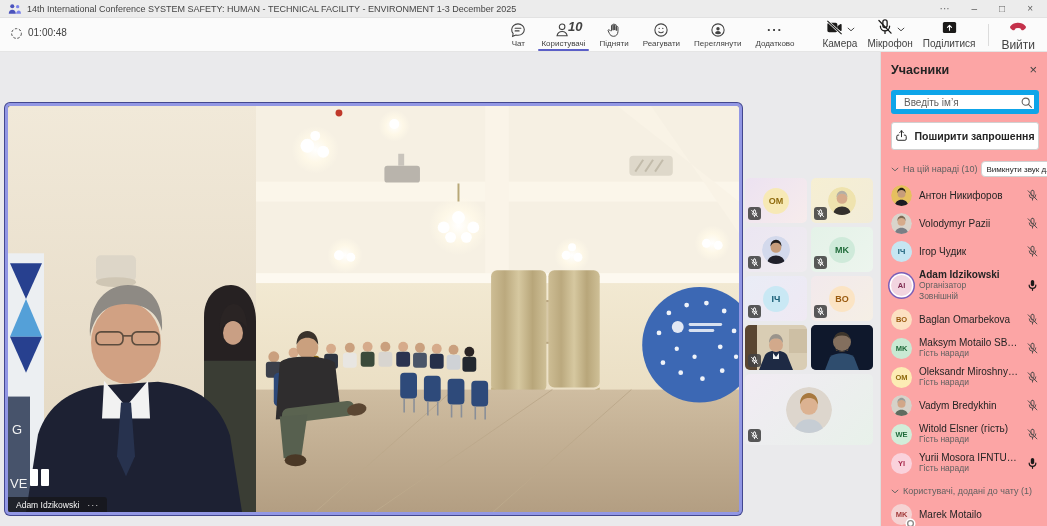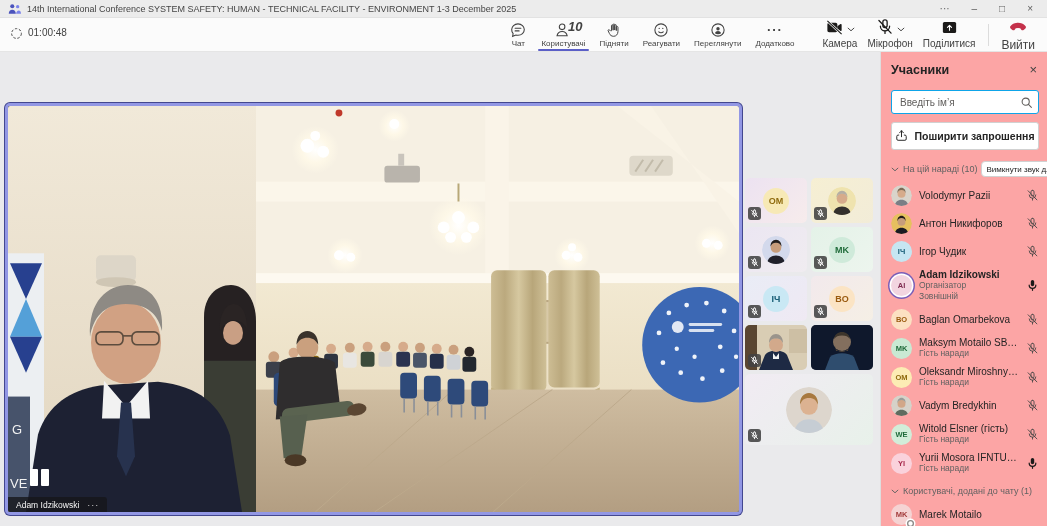--- a/index.html
+++ b/index.html
@@ -56,21 +56,21 @@
   .mute-badge{position:absolute;left:3px;bottom:3px;width:13px;height:13px;border-radius:3px;
               background:rgba(66,66,66,.88);display:flex;align-items:center;justify-content:center;}
   .thumb svg.fill{position:absolute;inset:0;width:100%;height:100%;}
   
   .panel{position:absolute;left:880px;top:52px;width:167px;height:474px;background:#fca5a5;
          border-left:1px solid #dedede;box-sizing:border-box;padding:10px 8px 0 10px;display:flex;flex-direction:column;}
   .panel-head{display:flex;align-items:center;}
   .panel-title{font-size:12.5px;font-weight:bold;color:#242424;}
   .panel-close{margin-left:auto;font-size:13px;color:#424242;cursor:pointer;padding:0 2px;}
   .search-box{position:relative;margin-top:13px;}
-  .search-box input{width:100%;height:24px;box-sizing:border-box;border:1px solid #0ea5e9;border-radius:3px;
+  .search-box input{width:100%;height:24px;box-sizing:border-box;border:5px solid #0ea5e9;border-radius:3px;
                     padding:0 22px 0 8px;font-size:10px;color:#242424;font-family:"Liberation Sans",sans-serif;outline:none;background:#fff;}
   .search-box input::placeholder{color:#605e5c;}
   .search-box .mag{position:absolute;right:6px;top:5px;}
   .invite-btn{margin-top:8px;height:26px;border:1px solid #d1d1d1;border-radius:3px;background:#fff;
               display:flex;align-items:center;justify-content:center;gap:6px;font-size:10.5px;font-weight:bold;color:#242424;cursor:pointer;}
   .section-row{margin-top:11px;display:flex;align-items:center;gap:4px;}
   .section-label{font-size:9px;color:#616161;white-space:nowrap;}
   .chev{display:flex;flex:none;}
   .mute-all{margin-left:auto;font-size:8px;color:#242424;border:1px solid #d1d1d1;border-radius:4px;
             background:#fff;padding:2.5px 4px;white-space:nowrap;cursor:pointer;}
@@ -568,49 +568,49 @@
         </svg>
     </span>
     <span class="section-label">На цій нараді (10)</span>
     <span class="mute-all">Вимкнути звук для в...</span>
   </div>
 
   <div class="plist" id="participant-list">
       <div class="p-row">
         <div class="p-avatar">
           <svg viewBox="0 0 40 40" width="100%" height="100%">
+            <circle cx="20" cy="20" r="20" fill="#e6c05f"></circle>
+            <path d="M7 40c1-8 6-12 13-12s12 4 13 12z" fill="#1b1a22"></path>
+            <circle cx="20" cy="16.5" r="7.6" fill="#c79d7b"></circle>
+            <path d="M12.2 15.5c-.4-6 3-10.3 7.8-10.3s8.2 4.3 7.8 10.3c-1.4-4-3.4-6-7.8-6s-6.4 2-7.8 6z" fill="#221c18"></path>
+          </svg>
+        </div>
+        <div class="p-info">
+          <div class="p-name">Антон Никифоров</div>
+        </div>
+        <div class="p-mic">
+          <svg width="13" height="13" viewBox="0 0 16 16" fill="none" stroke="#484644" stroke-width="1.1" stroke-linecap="round">
+            <rect x="6.1" y="1.6" width="3.8" height="7" rx="1.9"></rect>
+            <path d="M3.9 7.3a4.1 4.1 0 0 0 8.2 0"></path>
+            <path d="M8 11.4v2.3"></path>
+            <path d="M2.6 2.2l10.8 11.2"></path>
+          </svg>
+        </div>
+      </div>
+      <div class="p-row">
+        <div class="p-avatar">
+          <svg viewBox="0 0 40 40" width="100%" height="100%">
             <circle cx="20" cy="20" r="20" fill="#d9d4cb"></circle>
             <path d="M7 40c1-8 6-12 13-12s12 4 13 12z" fill="#7a7e85"></path>
             <circle cx="20" cy="16.5" r="7.6" fill="#d6ab8b"></circle>
             <path d="M12.2 15.5c-.4-6 3-10.3 7.8-10.3s8.2 4.3 7.8 10.3c-1.4-4-3.4-6-7.8-6s-6.4 2-7.8 6z" fill="#7d6a55"></path>
           </svg>
         </div>
         <div class="p-info">
           <div class="p-name">Volodymyr Pazii</div>
-        </div>
-        <div class="p-mic">
-          <svg width="13" height="13" viewBox="0 0 16 16" fill="none" stroke="#484644" stroke-width="1.1" stroke-linecap="round">
-            <rect x="6.1" y="1.6" width="3.8" height="7" rx="1.9"></rect>
-            <path d="M3.9 7.3a4.1 4.1 0 0 0 8.2 0"></path>
-            <path d="M8 11.4v2.3"></path>
-            <path d="M2.6 2.2l10.8 11.2"></path>
-          </svg>
-        </div>
-      </div>
-      <div class="p-row">
-        <div class="p-avatar">
-          <svg viewBox="0 0 40 40" width="100%" height="100%">
-            <circle cx="20" cy="20" r="20" fill="#e6c05f"></circle>
-            <path d="M7 40c1-8 6-12 13-12s12 4 13 12z" fill="#1b1a22"></path>
-            <circle cx="20" cy="16.5" r="7.6" fill="#c79d7b"></circle>
-            <path d="M12.2 15.5c-.4-6 3-10.3 7.8-10.3s8.2 4.3 7.8 10.3c-1.4-4-3.4-6-7.8-6s-6.4 2-7.8 6z" fill="#221c18"></path>
-          </svg>
-        </div>
-        <div class="p-info">
-          <div class="p-name">Антон Никифоров</div>
         </div>
         <div class="p-mic">
           <svg width="13" height="13" viewBox="0 0 16 16" fill="none" stroke="#484644" stroke-width="1.1" stroke-linecap="round">
             <rect x="6.1" y="1.6" width="3.8" height="7" rx="1.9"></rect>
             <path d="M3.9 7.3a4.1 4.1 0 0 0 8.2 0"></path>
             <path d="M8 11.4v2.3"></path>
             <path d="M2.6 2.2l10.8 11.2"></path>
           </svg>
         </div>
       </div>

